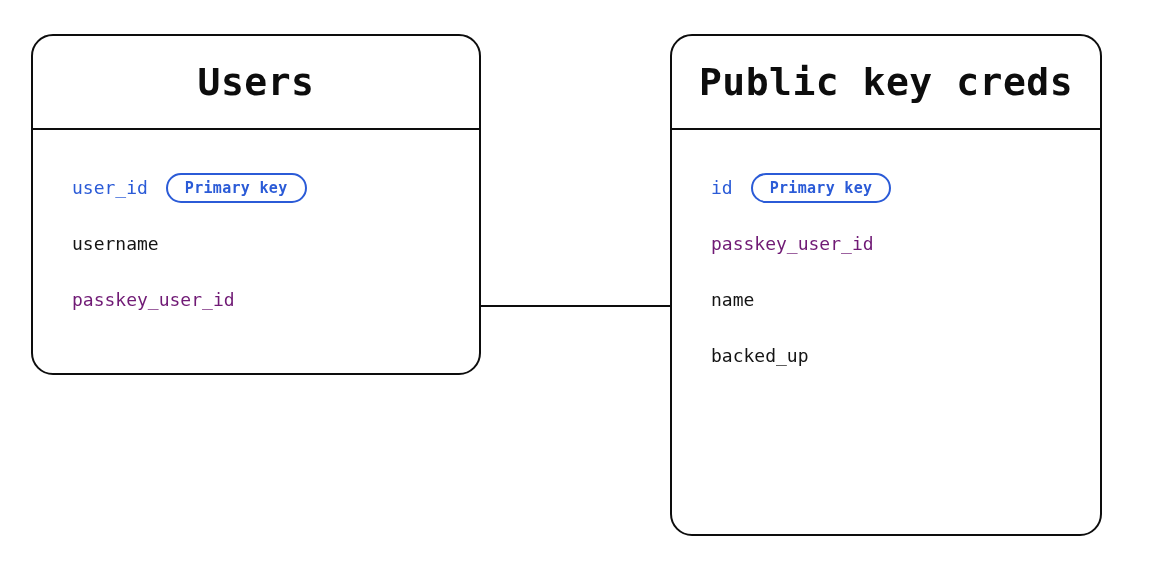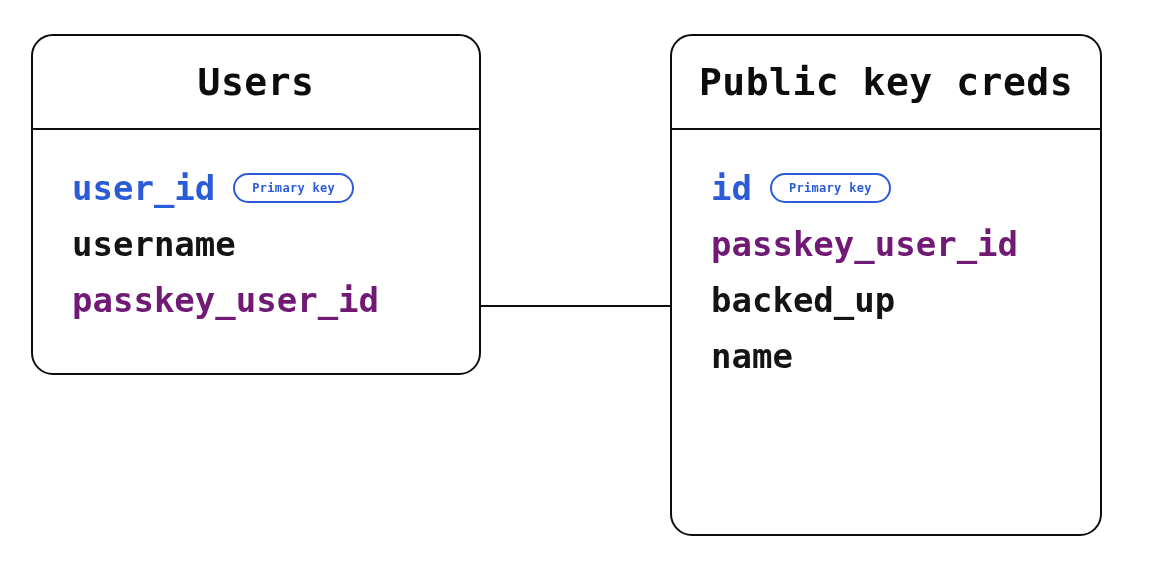--- a/index.html
+++ b/index.html
@@ -70,22 +70,22 @@
   }
 
   .field-row {
     display: flex;
     align-items: center;
     height: 56px;
   }
 
   .field-name {
     font-family: "DejaVu Sans Mono", "Liberation Mono", monospace;
-    font-size: 34px;
-    font-weight: bold;
+    font-size: 18px;
+    font-weight: normal;
     color: #141414;
     white-space: nowrap;
     line-height: 1;
   }
 
   .field-name.kind-pk   { color: #2B5BD7; }
   .field-name.kind-fk   { color: #701a75; }
   .field-name.kind-plain{ color: #141414; }
 
   
@@ -97,21 +97,21 @@
     display: inline-flex;
     align-items: center;
     justify-content: center;
     border: 2px solid #2B5BD7;
     border-radius: 999px;
     background: #ffffff;
   }
 
   .pk-badge-label {
     font-family: "DejaVu Sans Mono", "Liberation Mono", monospace;
-    font-size: 12px;
+    font-size: 15px;
     font-weight: bold;
     letter-spacing: 0.3px;
     color: #2B5BD7;
     white-space: nowrap;
     line-height: 1;
   }
 
   
   .connector {
     position: absolute;
@@ -165,24 +165,24 @@
           <span class="pk-badge-label">Primary key</span>
         </span>
       </div>
 
 
       <div class="field-row">
         <span class="field-name kind-fk">passkey_user_id</span>
       </div>
 
       <div class="field-row">
-        <span class="field-name kind-plain">backed_up</span>
+        <span class="field-name kind-plain">name</span>
       </div>
 
       <div class="field-row">
-        <span class="field-name kind-plain">name</span>
+        <span class="field-name kind-plain">backed_up</span>
       </div>
 
 
     </div>
   </div>
 
 </div>
 
 </body></html>

